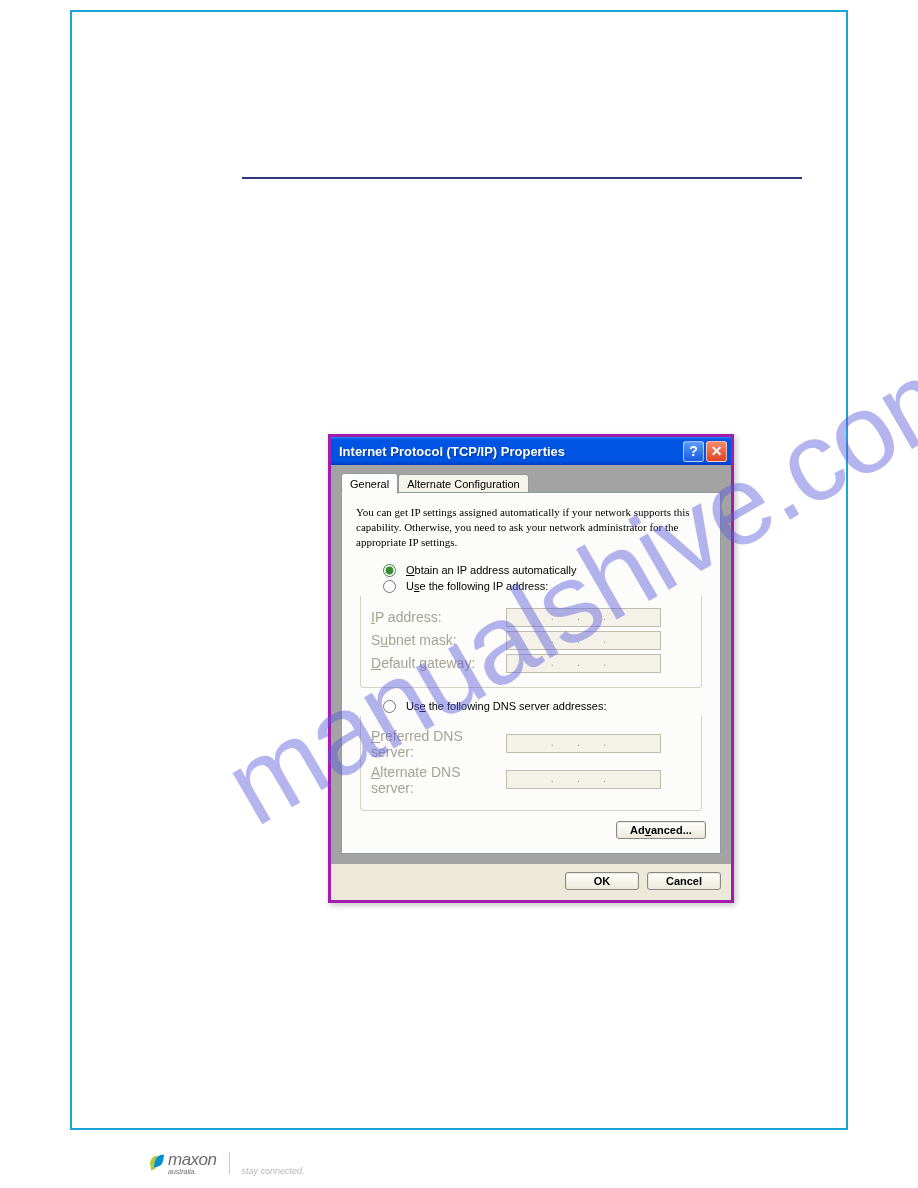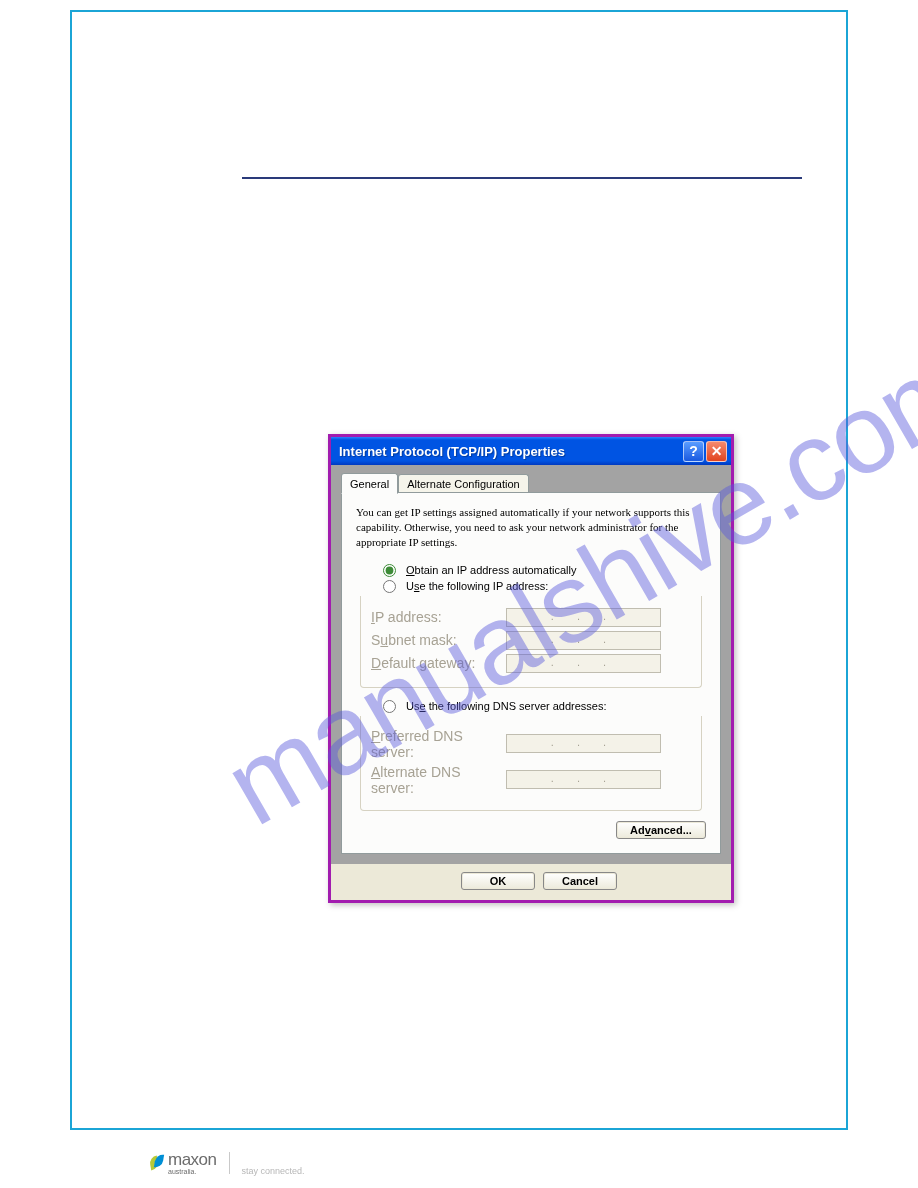--- a/index.html
+++ b/index.html
@@ -199,36 +199,37 @@
     min-width: 74px;
     text-align: center;
     box-shadow: 0 0 0 1px #ece9d8 inset;
     color: #000;
     font-weight: bold;
   }
   .advanced-btn { min-width: 90px; }
 
   .dialog-footer {
     display: flex;
-    justify-content: center;
+    justify-content: flex-end;
     gap: 8px;
     padding: 8px 10px 10px 26px;
     background: #ece9d8;
   }
 
   
   .brand-footer {
     position: absolute;
     left: 150px;
     top: 1150px;
     display: flex;
     align-items: center;
     gap: 12px;
     color: #a7a7a7;
     font-size: 9px;
+    font-style: italic;
   }
   .brand-logo {
     display: flex;
     align-items: center;
     gap: 4px;
   }
   .leaf {
     width: 14px;
     height: 18px;
     position: relative;

